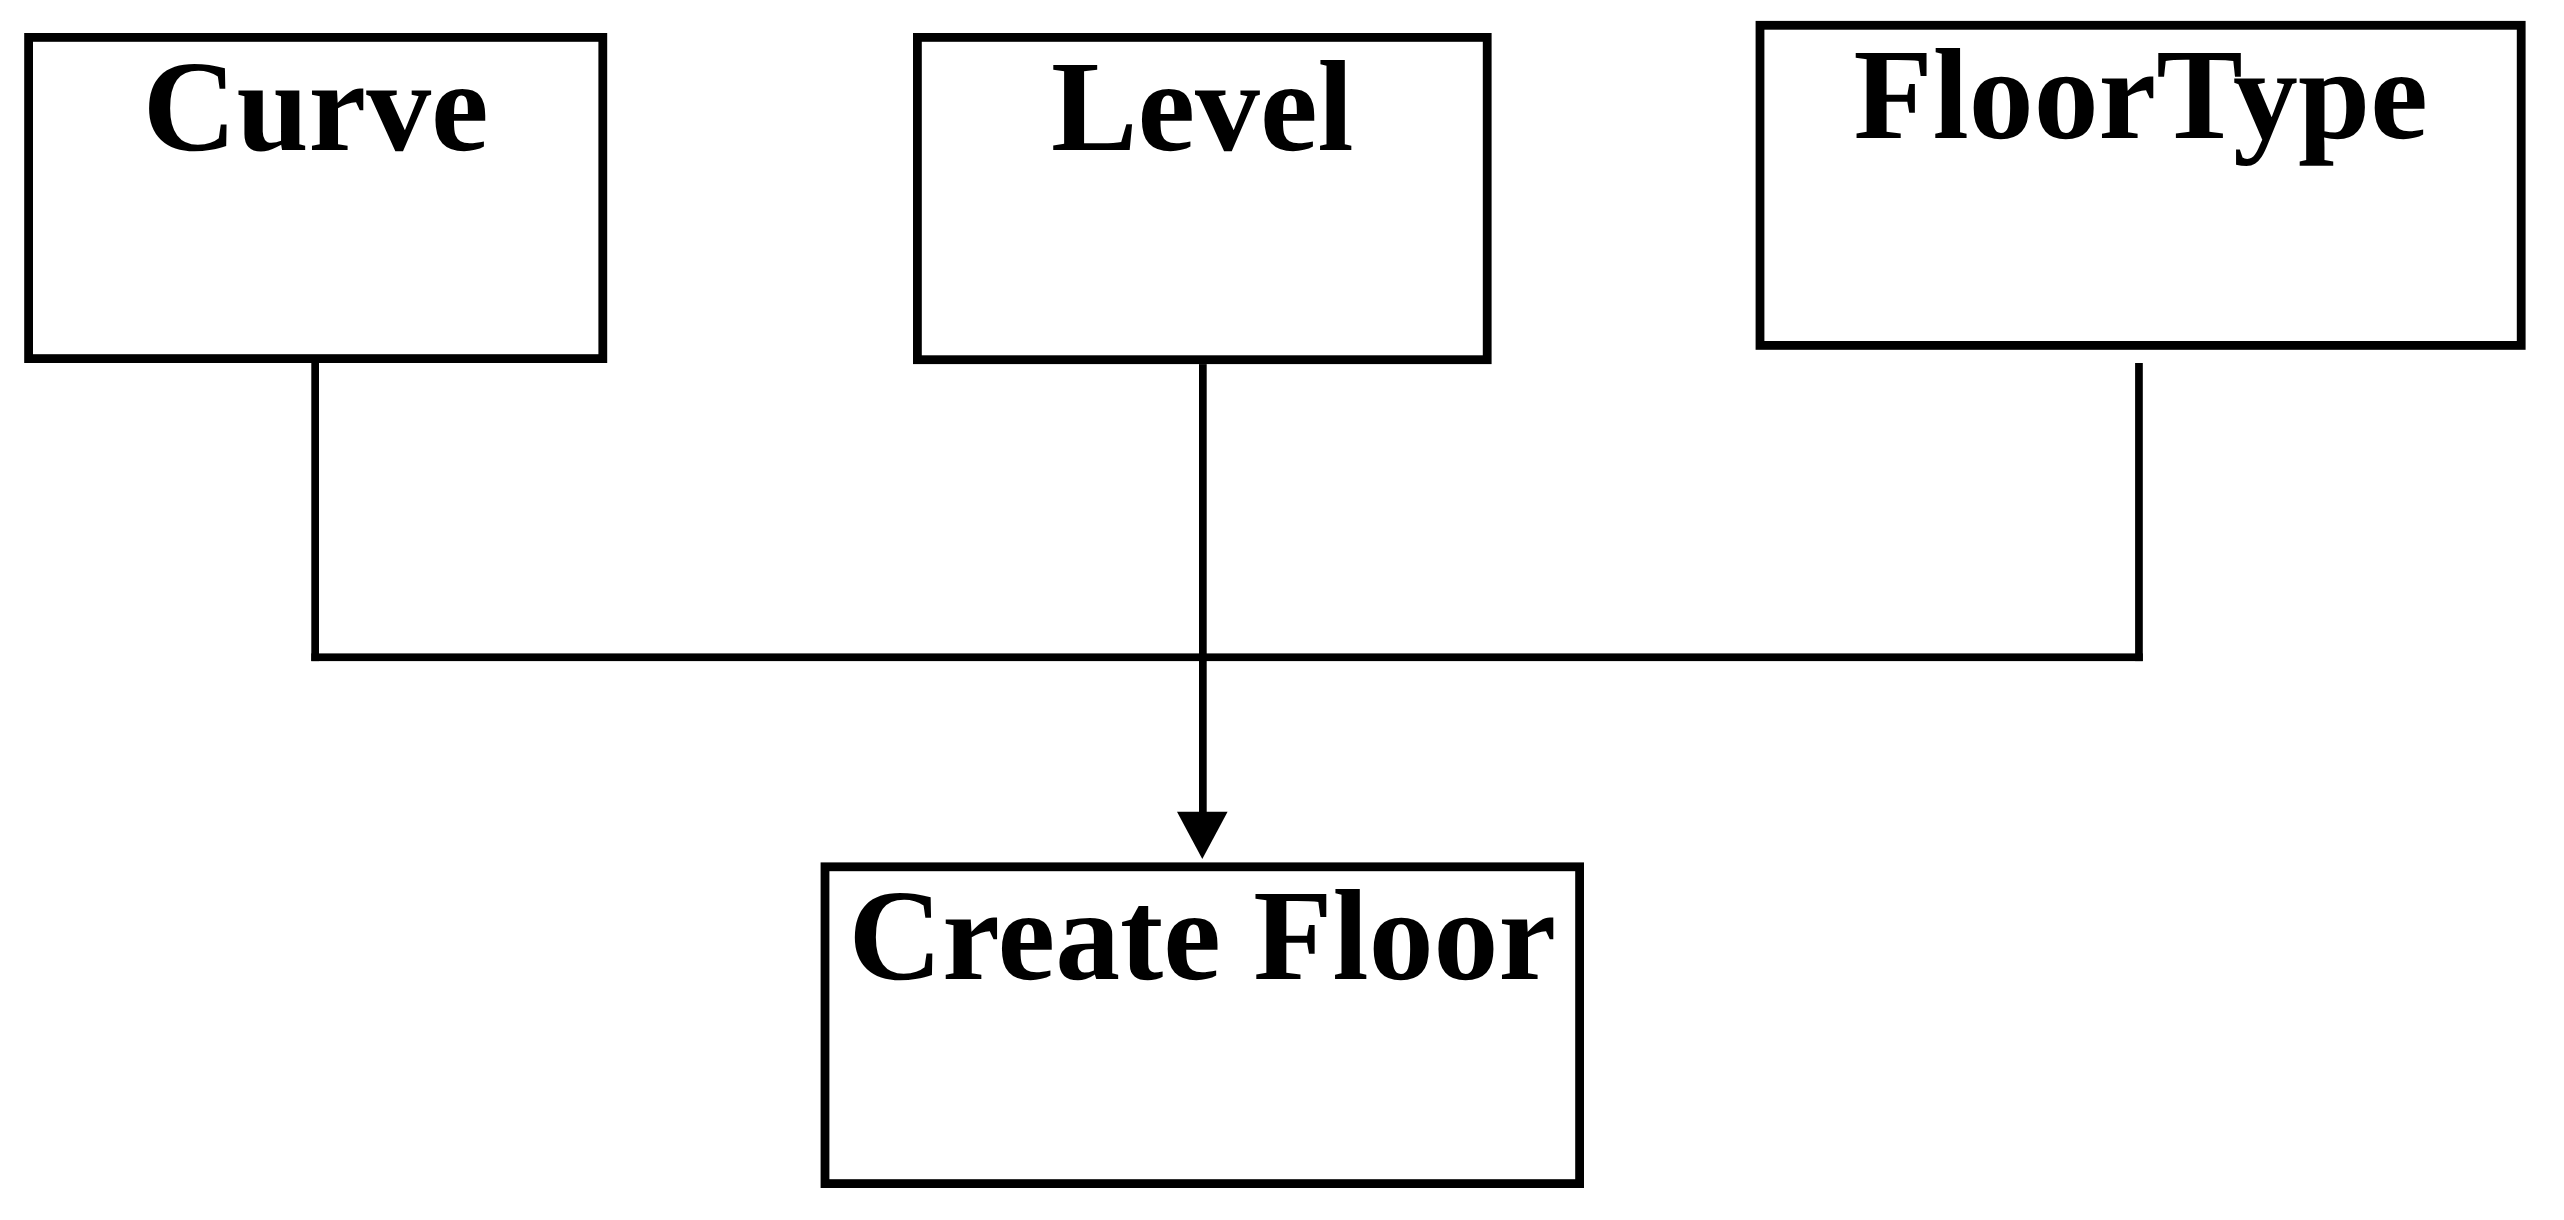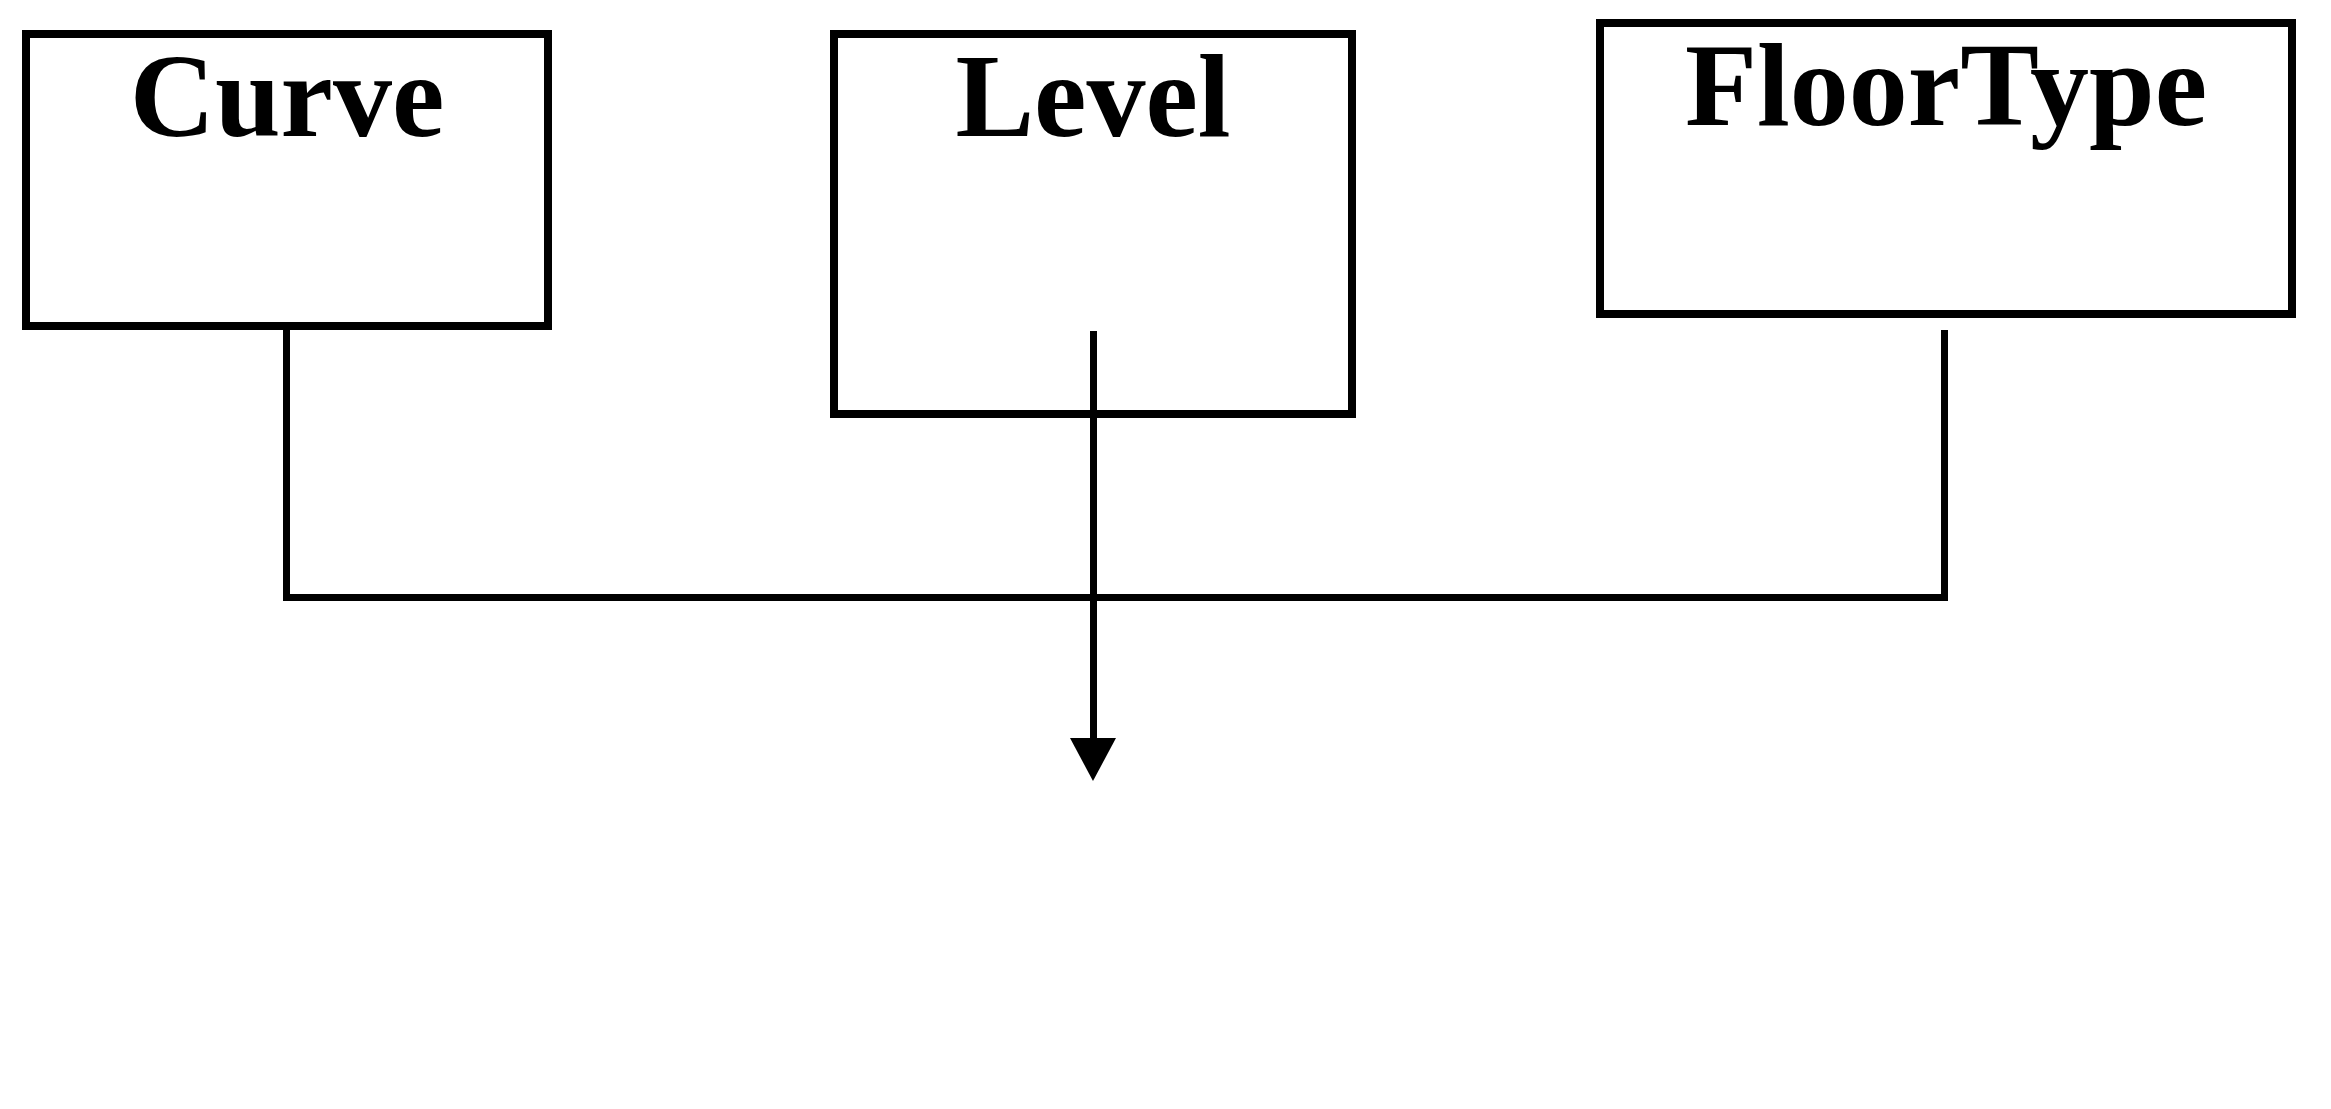--- a/index.html
+++ b/index.html
@@ -24,21 +24,21 @@
     justify-content: center;
   }
   .node-label {
     font-weight: bold;
     font-size: 118px;
     line-height: 1;
     color: var(--ink, #000000);
     white-space: nowrap;
   }
   .node-curve        { left: 22px;   top: 30px;  width: 530px; height: 300px; }
-  .node-level        { left: 830px;  top: 30px;  width: 526px; height: 388px; }
+  .node-level        { left: 830px;  top: 30px;  width: 526px; height: 301px; }
   .node-floortype    { left: 1596px; top: 19px;  width: 700px; height: 299px; }
   .node-create-floor { left: 746px;  top: 784px; width: 694px; height: 296px; }
 
   .connector {
     position: absolute;
     background: var(--stroke, #000000);
   }
   .v-curve     { left: 283px;  top: 330px; width: 7px;    height: 271px; }
   .v-level     { left: 1090px; top: 331px; width: 7px;    height: 409px; }
   .v-floortype { left: 1941px; top: 330px; width: 7px;    height: 271px; }
@@ -72,14 +72,17 @@
     <span class="node-label">FloorType</span>
   </div>
 
   <div class="connector v-curve"></div>
   <div class="connector v-level"></div>
   <div class="connector v-floortype"></div>
   <div class="connector h-junction"></div>
 
   <div class="arrowhead"></div>
 
+  <div class="node node-create-floor">
+    <span class="node-label">Create Floor</span>
+  </div>
 
 </div>
 
 </body></html>

